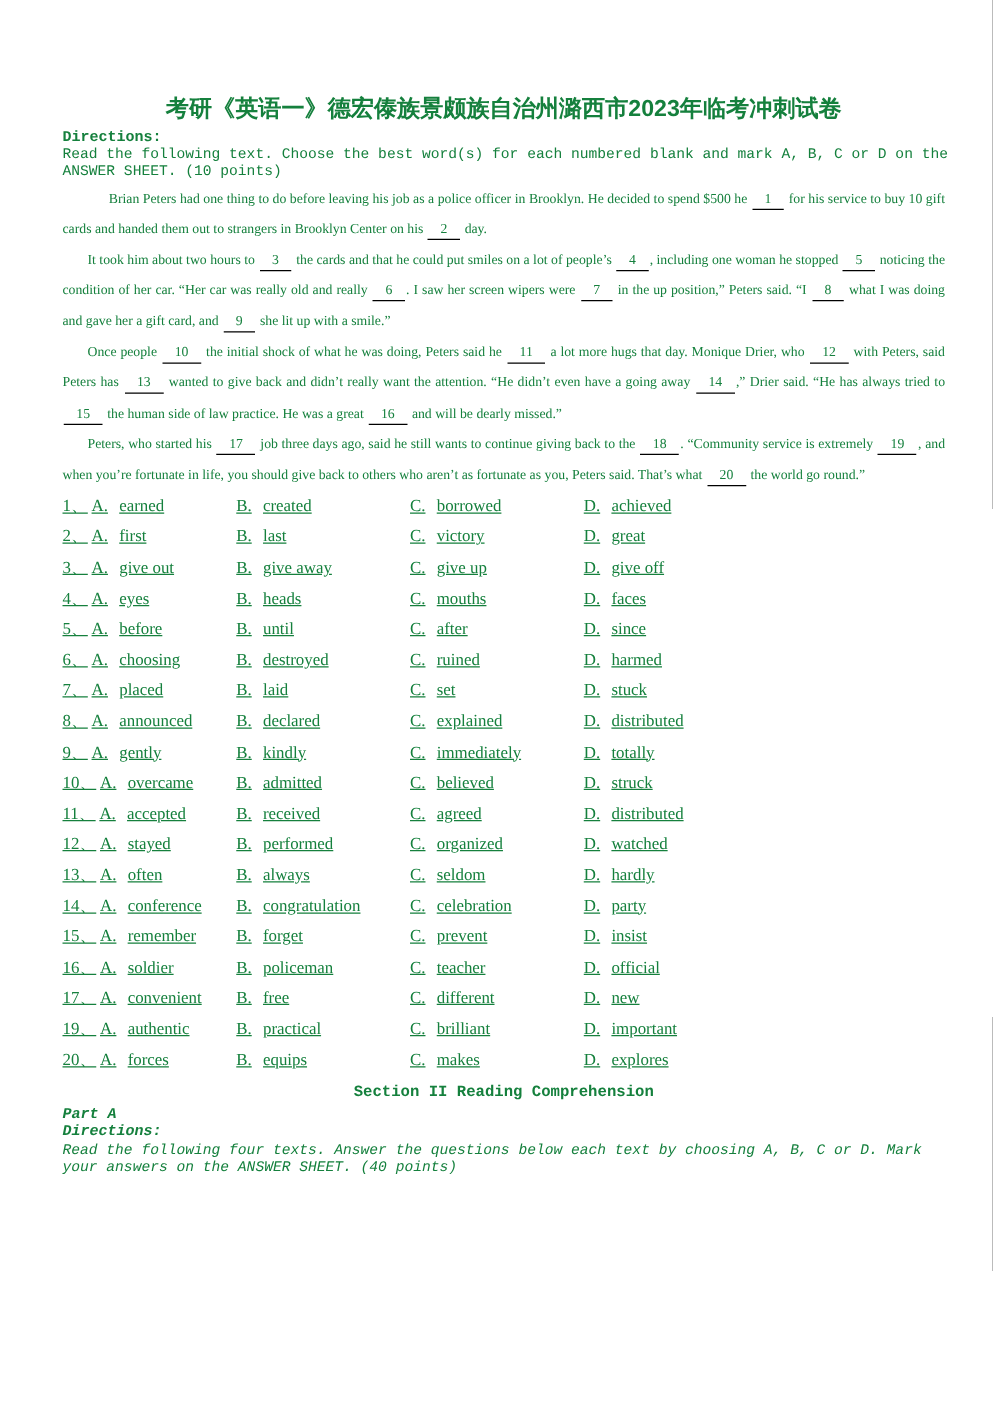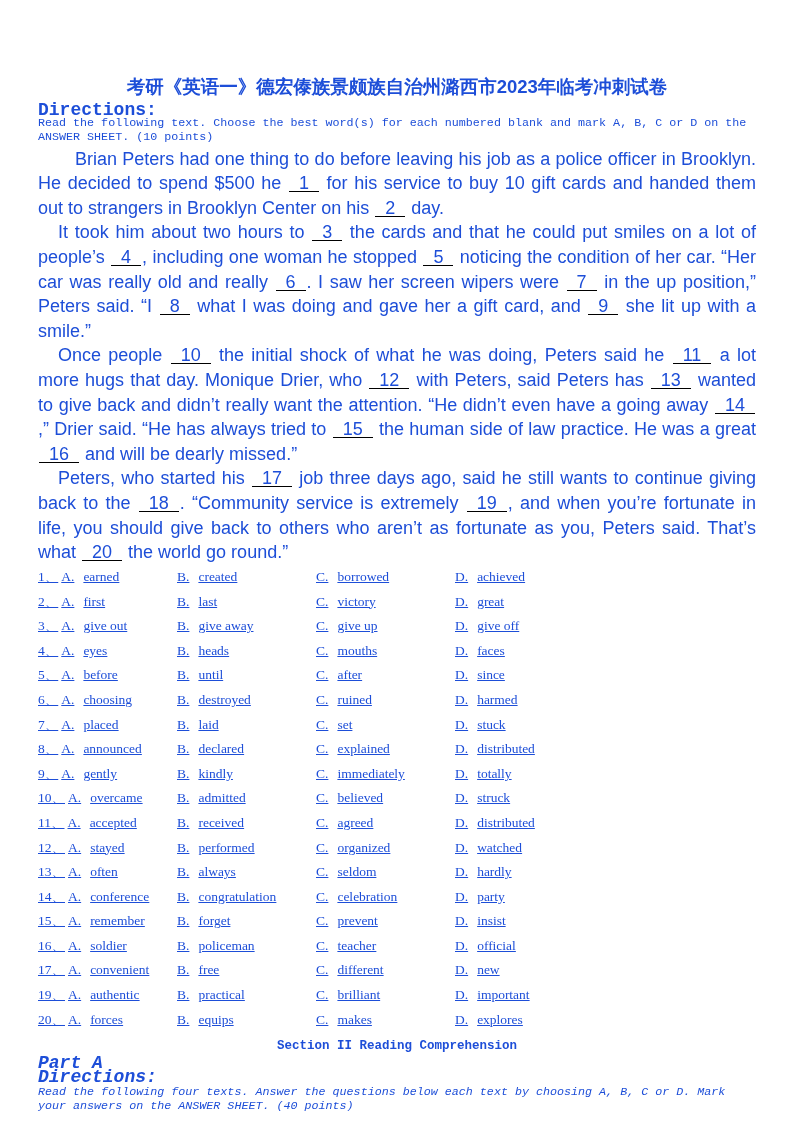--- a/index.html
+++ b/index.html
@@ -1,23 +1,23 @@
 <!DOCTYPE html>
 <html><head>
 <meta charset="utf-8">
 <style>
   html,body { margin:0; padding:0; background:#888; }
   .page {
     position:relative;
     width:794px; height:1123px;
     margin:0 auto;
     background:#ffffff;
-    color:#1d4ed8;
+    color:#15803d;
     box-sizing:border-box;
-    padding:76px 38px 0 38px;
+    padding:76px 38px 0 50px;
     overflow:hidden;
   }
   .title {
     font-family:"Liberation Sans", sans-serif;
     font-weight:bold;
     font-size:18.5px;
     line-height:22px;
     text-align:center;
     margin:0 0 5px 0;
     white-space:nowrap;
@@ -27,34 +27,34 @@
     font-weight:bold;
     font-size:12.5px;
     line-height:15px;
     text-align:center;
     white-space:pre;
     margin:0;
   }
   .mono-label {
     font-family:"Liberation Mono", monospace;
     font-weight:bold;
-    font-size:18px;
+    font-size:12px;
     line-height:14px;
     white-space:pre;
   }
   .mono-line {
     font-family:"Liberation Mono", monospace;
     font-size:11.7px;
     line-height:13.8px;
     white-space:pre;
   }
   .passage { margin-top:2px; }
   .passage p.para {
-    font-family:Liberation Sans, sans-serif;
-    font-size:18px;
+    font-family:Liberation Serif, serif;
+    font-size:11px;
     line-height:24.6px;
     text-align:justify;
     margin:0;
     text-indent:20px;
   }
   .passage p.para.first { text-indent:37px; }
   .blank {
     display:inline-block;
     text-indent:0;
     border-bottom:1px solid #000;

